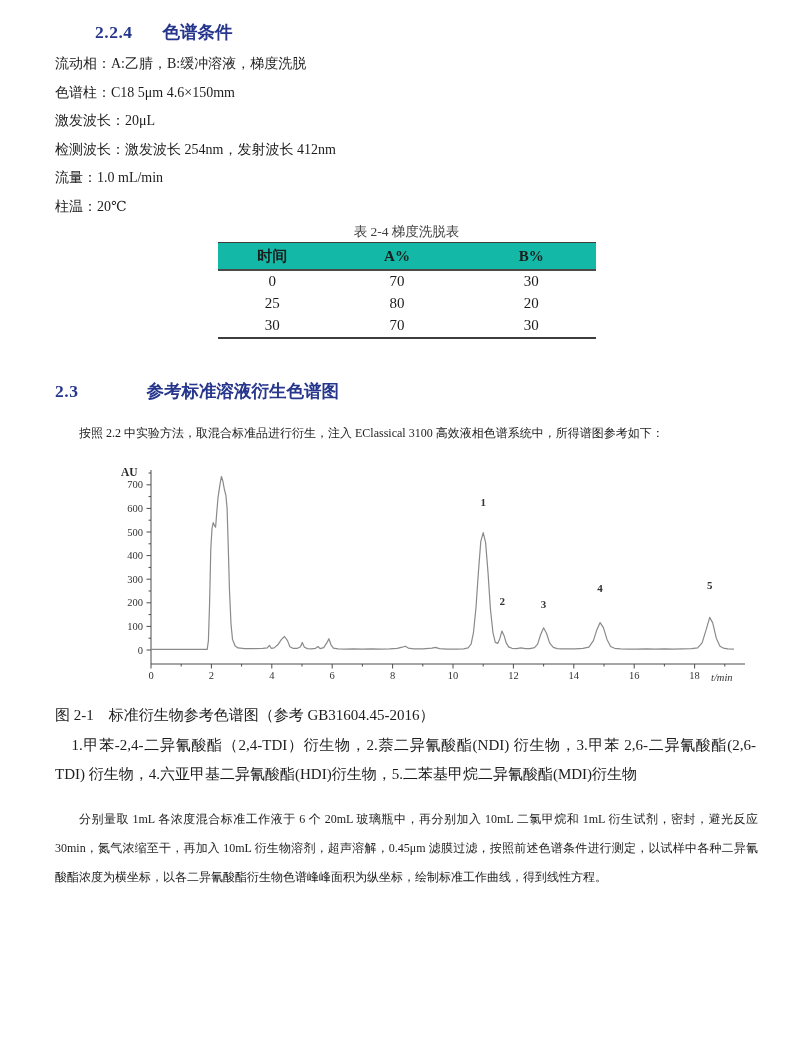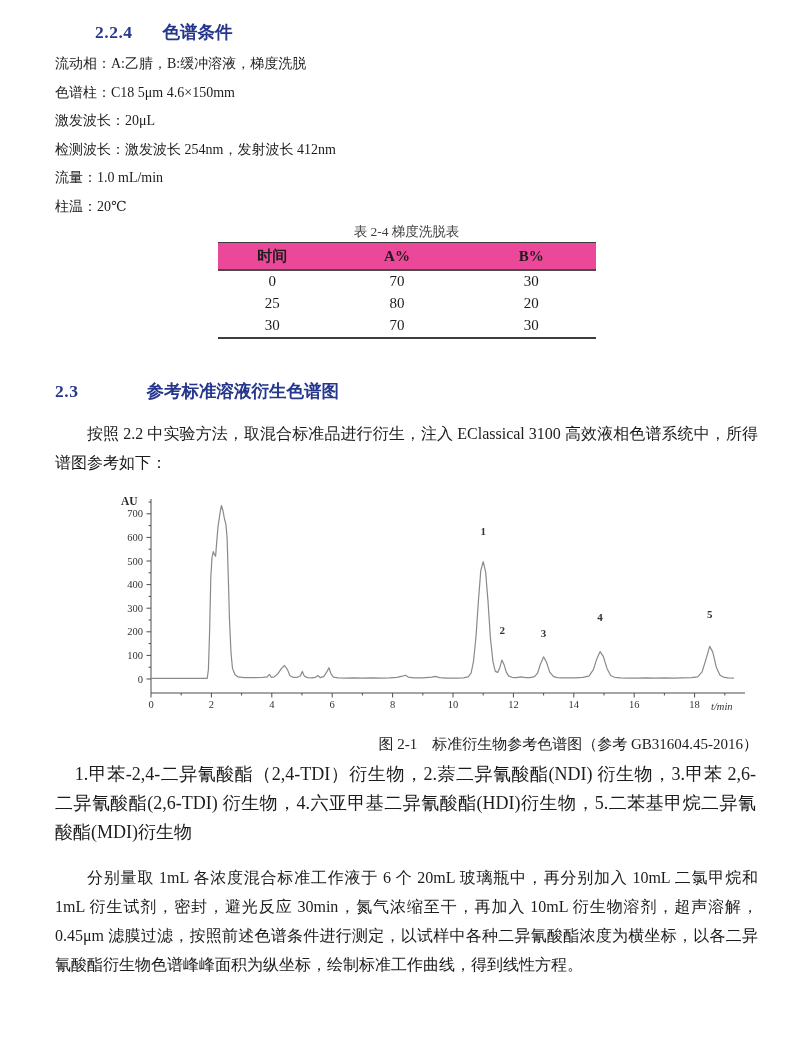--- a/index.html
+++ b/index.html
@@ -38,36 +38,36 @@
   .tbl-caption {
     text-align: center; font-size: 13.5px; line-height: 17px;
     margin: 1px 0 2px 0; color:#404040;
   }
   table.gradient {
     width: 378px; margin: 0 auto; border-collapse: collapse;
     font-size: 15px;
     border-top: 1.5px solid #3d3d3d;
     border-bottom: 2px solid #3d3d3d;
   }
-  table.gradient thead tr { background: #ec4899; border-bottom: 2px solid #4a4a4a; }
+  table.gradient thead tr { background: #14b8a6; border-bottom: 2px solid #4a4a4a; }
   table.gradient th { font-weight: bold; padding: 4px 0 3px 0; text-align: center; }
   table.gradient td { padding: 2.5px 0; text-align: center; }
   table.gradient th:nth-child(1), table.gradient td:nth-child(1){ width: 29%; }
   table.gradient th:nth-child(2), table.gradient td:nth-child(2){ width: 37%; }
   table.gradient th:nth-child(3), table.gradient td:nth-child(3){ width: 34%; }
   
   .para {
-    font-size: 16px; line-height: 29px; text-align: justify;
+    font-size: 12px; line-height: 29px; text-align: justify;
     text-indent: 2em; margin: 16px 0 0 0;
   }
   
   .chart-wrap { margin: 14px 0 0 58px; }
-  .fig-caption { text-align: right; font-size: 15px; line-height: 19px; margin-top: 12px; }
+  .fig-caption { text-align: left; font-size: 15px; line-height: 19px; margin-top: 12px; }
   .fig-legend {
-    font-size: 18px; line-height: 29px; text-align: justify;
+    font-size: 15px; line-height: 29px; text-align: justify;
     text-indent: 1.1em; margin: 6px 2px 0 0;
   }
   svg text { font-family: "Liberation Serif","DejaVu Serif",serif; }
 </style>
 </head>
 <body>
 
 <div class="page">
 
   <h3 class="h-sub">

